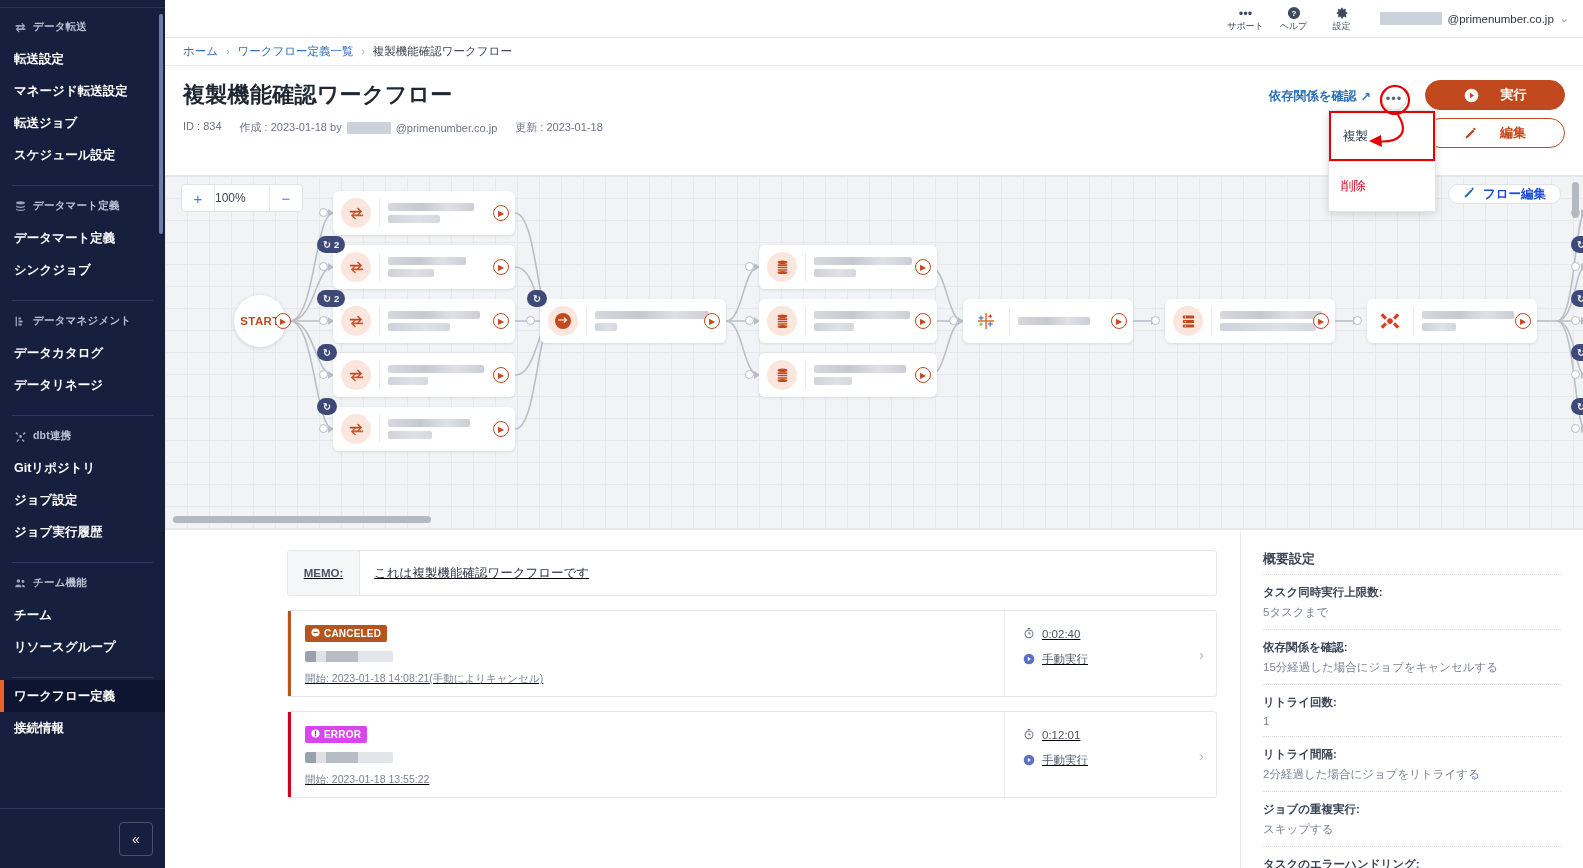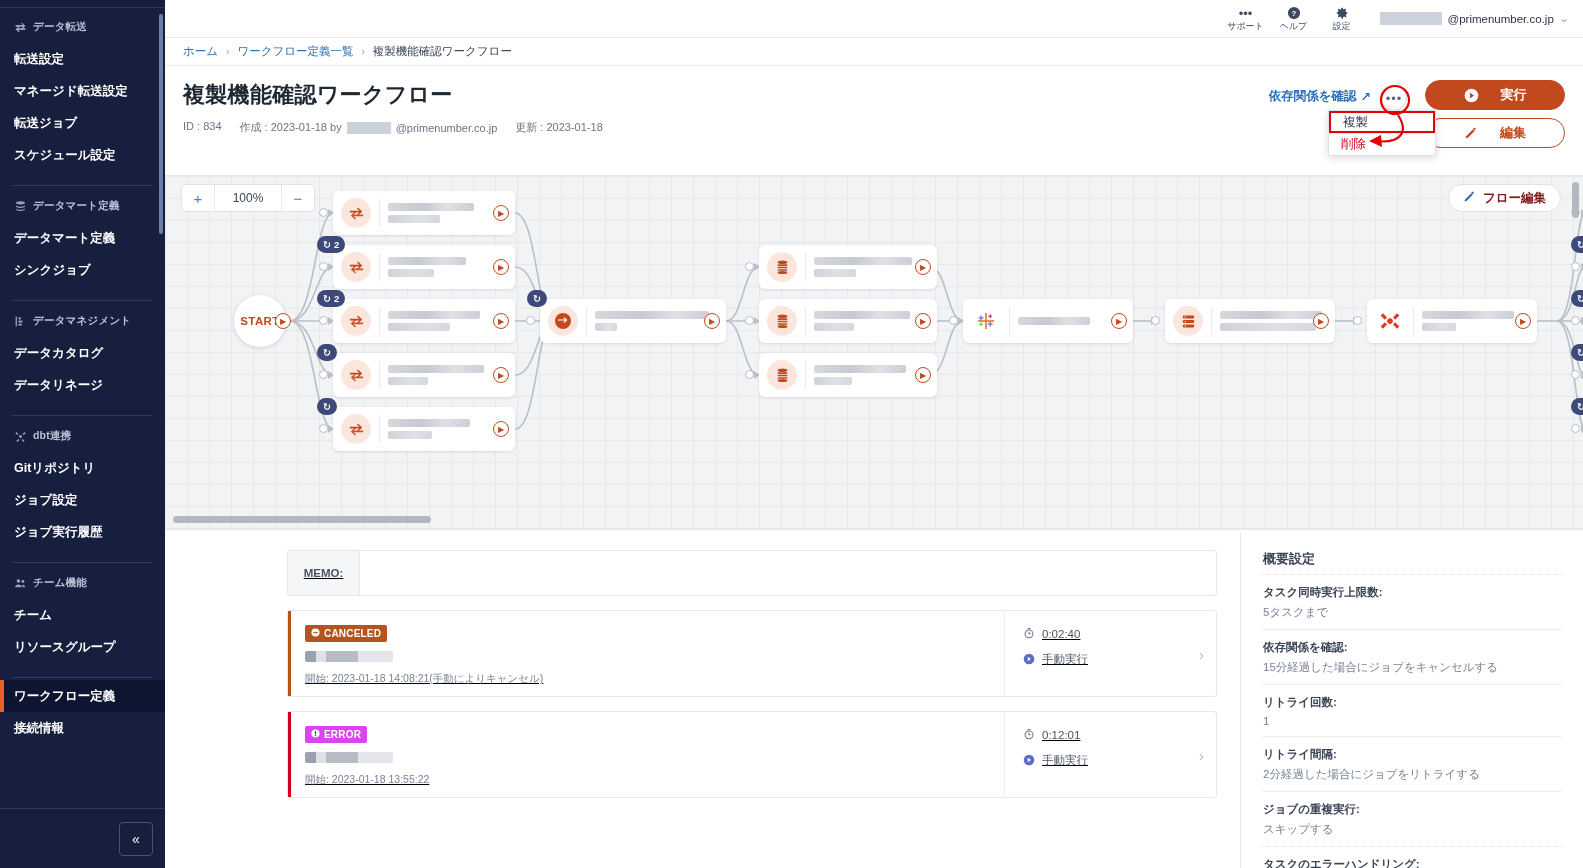--- a/index.html
+++ b/index.html
@@ -98,21 +98,21 @@
   }
   .btn-primary { background: #c2491d; color: #fff; }
   .btn-outline { background: #fff; color: #c2491d; }
   .btn .b-ic { font-size: 13px; display:flex; align-items:center;}
 
   
   .dropdown {
     position: absolute; left: 1163px; top: 110px; width: 108px; background: #fff;
     border: 1px solid #e0e3e9; box-shadow: 0 2px 8px rgba(0,0,0,.14); z-index: 40;
   }
-  .dd-item { height: 22px; display: flex; align-items: center; padding: 0 12px; font-size: 12.5px; cursor: pointer; }
+  .dd-item { height: 50px; display: flex; align-items: center; padding: 0 12px; font-size: 12.5px; cursor: pointer; }
   .dd-item.dup { color: #2b3446; border: 2px solid #e60000; }
   .dd-item.del { color: #d0021b; border-top: 1px solid #eceef2; }
   .anno-arrow { position: absolute; left: 1140px; top: 84px; width: 120px; height: 80px; z-index: 45; pointer-events: none; }
 
   
   .canvas {
     position: absolute; left: 0; right: 0; top: 175px; height: 355px;
     background: #f2f3f5; border-top: 1px solid #e6e8ed; border-bottom: 1px solid #e6e8ed;
     overflow: hidden;
   }
@@ -122,26 +122,26 @@
       linear-gradient(to right, #e6e8ec 1px, transparent 1px),
       linear-gradient(to bottom, #e6e8ec 1px, transparent 1px);
     background-size: 22px 22px;
   }
   .zoombar {
     position: absolute; left: 16px; top: 8px; height: 28px; background: #fff;
     border: 1px solid #dfe2e8; border-radius: 4px; display: flex; align-items: center; z-index: 12;
   }
   .zoombar .zb { width: 32px; height: 26px; display: flex; align-items: center; justify-content: center;
     color: #4f7ec4; font-size: 15px; cursor: pointer; }
-  .zoombar .zlevel { width: 68px; text-align: center; font-size: 12px; color: #3c4656;
+  .zoombar .zlevel { width: 56px; font-size: 12px; color: #3c4656;
     border-left: 1px solid #e5e8ee; border-right: 1px solid #e5e8ee; line-height: 26px; }
   .flow-edit-btn {
-    position: absolute; right: 22px; top: 8px; height: 28px; background: #fff; border: 1px solid #dfe2e8;
+    position: absolute; right: 22px; top: 8px; height: 20px; background: #fff; border: 1px solid #dfe2e8;
     border-radius: 15px; display: flex; align-items: center; gap: 7px; padding: 0 14px;
-    font-size: 12.5px; font-weight: bold; color: #7f1d1d; cursor: pointer; z-index: 12; font-family: Liberation Mono, monospace;
+    font-size: 12.5px; font-weight: bold; color: #1d4ed8; cursor: pointer; z-index: 12; font-family: Liberation Mono, monospace;
   }
   .node {
     position: absolute; background: #fff; border-radius: 6px; box-shadow: 0 1px 3px rgba(40,50,70,.13);
     display: flex; align-items: center; padding: 0 8px 0 8px; height: 44px;
   }
   .node .nic {
     width: 30px; height: 30px; border-radius: 50%; background: #fbe6de; display: flex;
     align-items: center; justify-content: center; flex: 0 0 30px; margin-right: 8px;
   }
   .node .ndiv { width: 1px; align-self: stretch; background: #e8eaee; margin: 8px 8px 8px 0; }
@@ -701,20 +701,21 @@
         </div>
 
       <div class="hscroll"></div>
       <div class="vscroll"></div>
     </div>
 
     <div class="lower">
       <div class="lower-left">
         <div class="memo-row">
           <div class="memo-label">MEMO:</div>
+          <div class="memo-val">これは複製機能確認ワークフローです</div>
         </div>
         <div id="job-list">
             <div class="job-card">
               <div class="job-accent" style="background:#b4551f"></div>
               <div class="job-main"><span class="badge" style="background:#b4551f">
                   <span><svg width="9" height="9" viewBox="0 0 12 12">
                       <circle cx="6" cy="6" r="5.4" fill="#fff"></circle>
                       <rect x="3.1" y="5.2" width="5.8" height="1.6" fill="#b4551f"></rect>
                     </svg></span>
                   <span>CANCELED</span>

